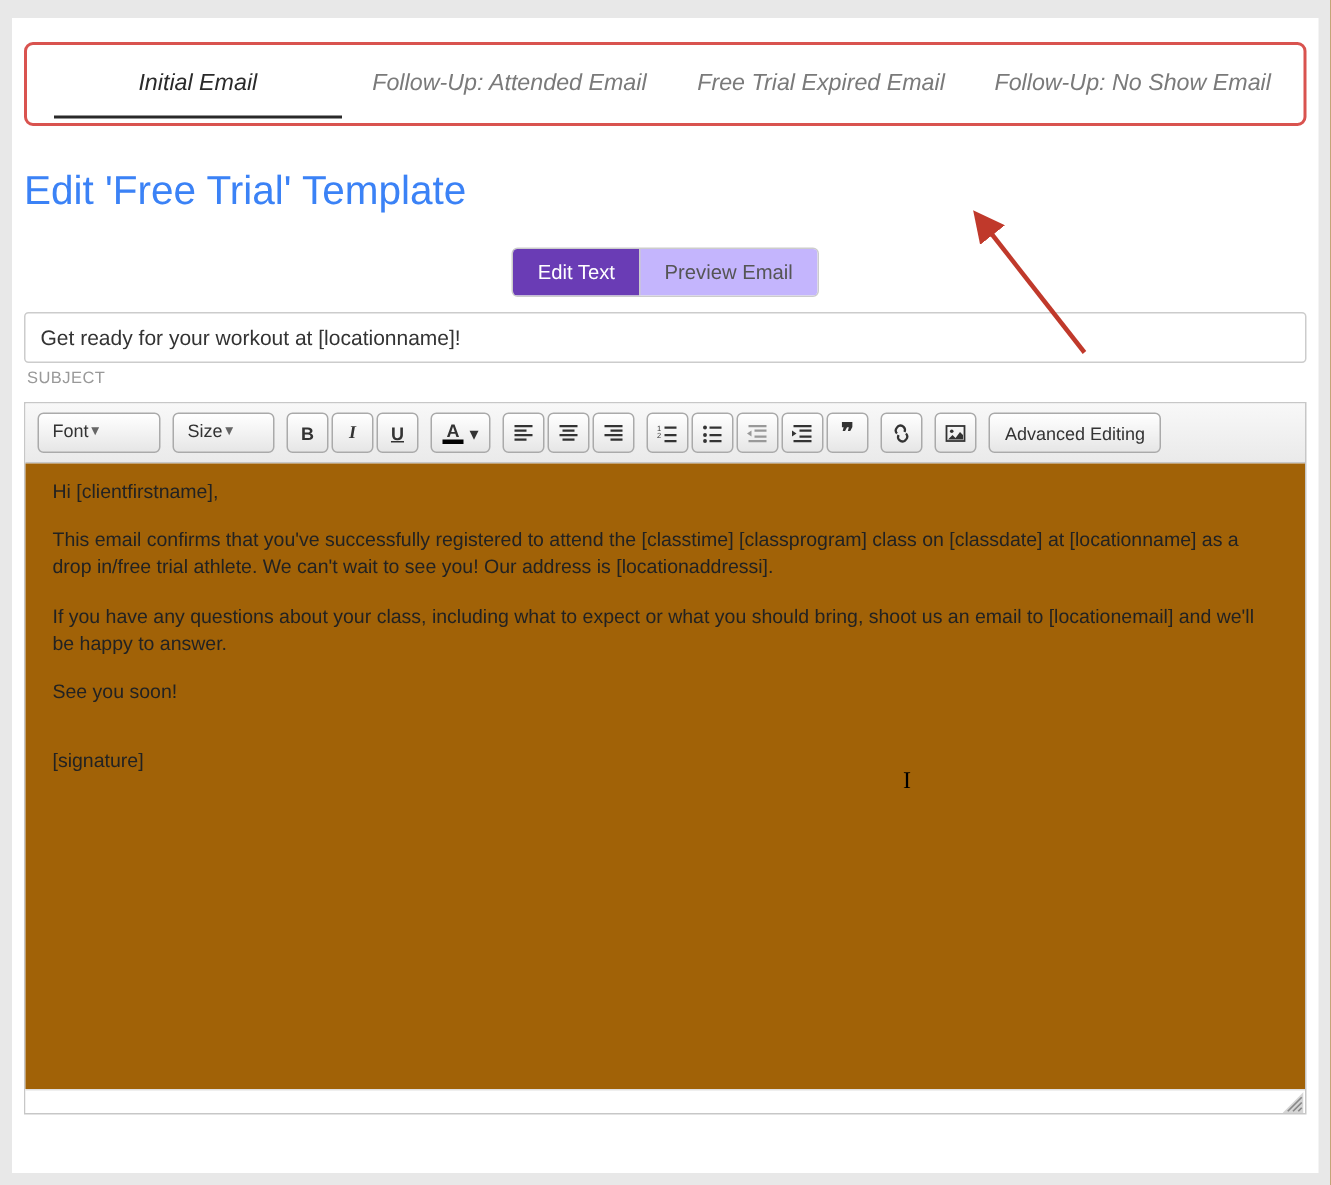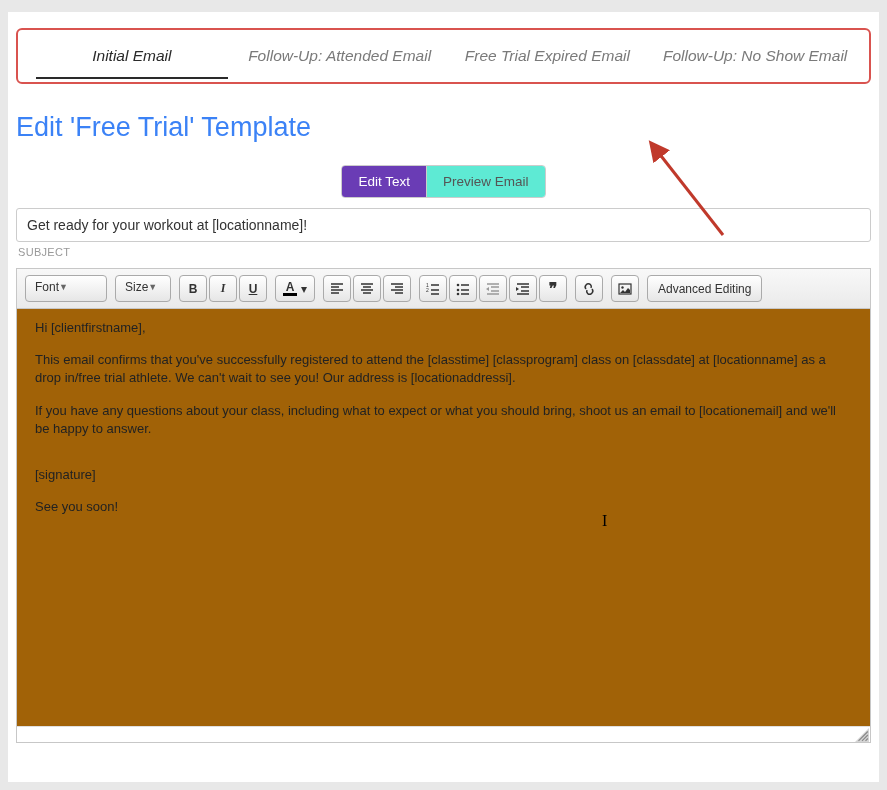--- a/index.html
+++ b/index.html
@@ -84,21 +84,21 @@
     }
     .toggle-group {
       display: inline-flex;
       border: 1px solid #ccc;
       border-radius: 4px;
       overflow: hidden;
     }
     .toggle-btn {
       padding: 8px 16px;
       font-size: 13.5px;
-      background: #5eead4;
+      background: #c4b5fd;
       color: #555;
       cursor: pointer;
       border: none;
     }
     .toggle-btn.active {
       background: #6a3cb5;
       color: #fff;
     }
     .toggle-btn + .toggle-btn {
       border-left: 1px solid #ccc;
@@ -245,21 +245,21 @@
   <div class="editor-wrap">
     <div class="toolbar">
 
       <div class="tb-group">
         <button class="tb-select">
           <span>Font</span>
           <span class="caret">▼</span>
         </button>
       </div>
       <div class="tb-group">
-        <button class="tb-select" style="width:56px">
+        <button class="tb-select" style="width:68px">
           <span>Size</span>
           <span class="caret">▼</span>
         </button>
       </div>
 
       <div class="tb-group">
         <button class="tb-btn">
             <b>B</b>
           </button>
         <button class="tb-btn">
@@ -352,22 +352,22 @@
       <div class="tb-group">
         <button class="tb-btn tb-btn-wide">Advanced Editing</button>
       </div>
 
     </div>
 
     <div class="editor-content">
       <p>Hi [clientfirstname],</p>
       <p>This email confirms that you've successfully registered to attend the [classtime] [classprogram] class on [classdate] at [locationname] as a drop in/free trial athlete. We can't wait to see you! Our address is [locationaddressi].</p>
       <p>If you have any questions about your class, including what to expect or what you should bring, shoot us an email to [locationemail] and we'll be happy to answer.</p>
+      <p>See you soon!</p>
       <p style="margin-top:28px">[signature]</p>
-      <p>See you soon!</p>
       <span class="cursor-caret" style="left:585px;top:201px">I</span>
     </div>
 
     <div class="resizer">
       <span class="resizer-handle">
         <svg viewBox="0 0 12 12">
             <path fill="#888" d="M12 12H0l12-12z" opacity="0.35"></path>
             <path stroke="#888" stroke-width="1" d="M11 3 3 11M11 6 6 11M11 9 9 11"></path>
           </svg>
       </span>

